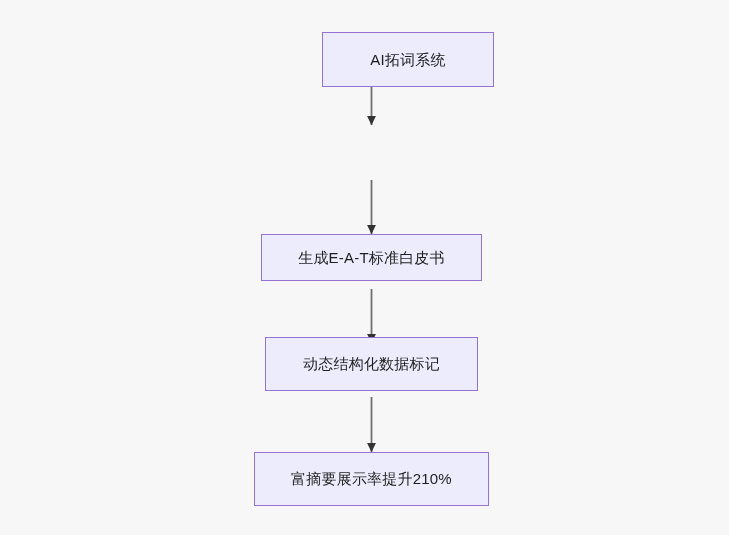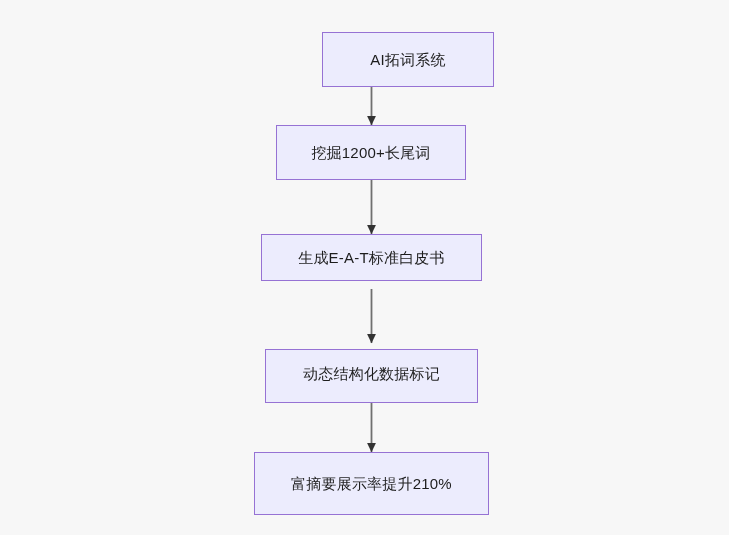--- a/index.html
+++ b/index.html
@@ -59,29 +59,26 @@
     <line x1="371.5" y1="71" x2="371.5" y2="125" stroke="#707070" stroke-width="1.8" marker-end="url(#arrowhead)"></line>
     <line x1="371.5" y1="180" x2="371.5" y2="234" stroke="#707070" stroke-width="1.8" marker-end="url(#arrowhead)"></line>
     <line x1="371.5" y1="289" x2="371.5" y2="343" stroke="#707070" stroke-width="1.8" marker-end="url(#arrowhead)"></line>
     <line x1="371.5" y1="397" x2="371.5" y2="452" stroke="#707070" stroke-width="1.8" marker-end="url(#arrowhead)"></line>
   </svg>
 
   <div class="node-box" style="left:298px; top:32px; width:172px; height:55px;margin-left:24px;">
     <span class="node-label">AI拓词系统</span>
   </div>
 
-  <div class="node-box" style="left:276px; top:125px; width:190px; height:55px;">
-    <span class="node-label">挖掘1200+长尾词</span>
-  </div>
 
   <div class="node-box" style="left:261px; top:234px; width:221px; height:47px;">
     <span class="node-label">生成E-A-T标准白皮书</span>
   </div>
 
-  <div class="node-box" style="left:265px; top:349px; width:213px; height:54px;font-family:Liberation Mono, monospace;">
+  <div class="node-box" style="left:265px; top:337px; width:213px; height:54px;">
     <span class="node-label">动态结构化数据标记</span>
   </div>
 
-  <div class="node-box" style="left:254px; top:452px; width:235px; height:63px;justify-content:center;">
+  <div class="node-box" style="left:254px; top:452px; width:235px; height:54px;justify-content:center;">
     <span class="node-label">富摘要展示率提升210%</span>
   </div>
 
 </div>
 
 </body></html>

